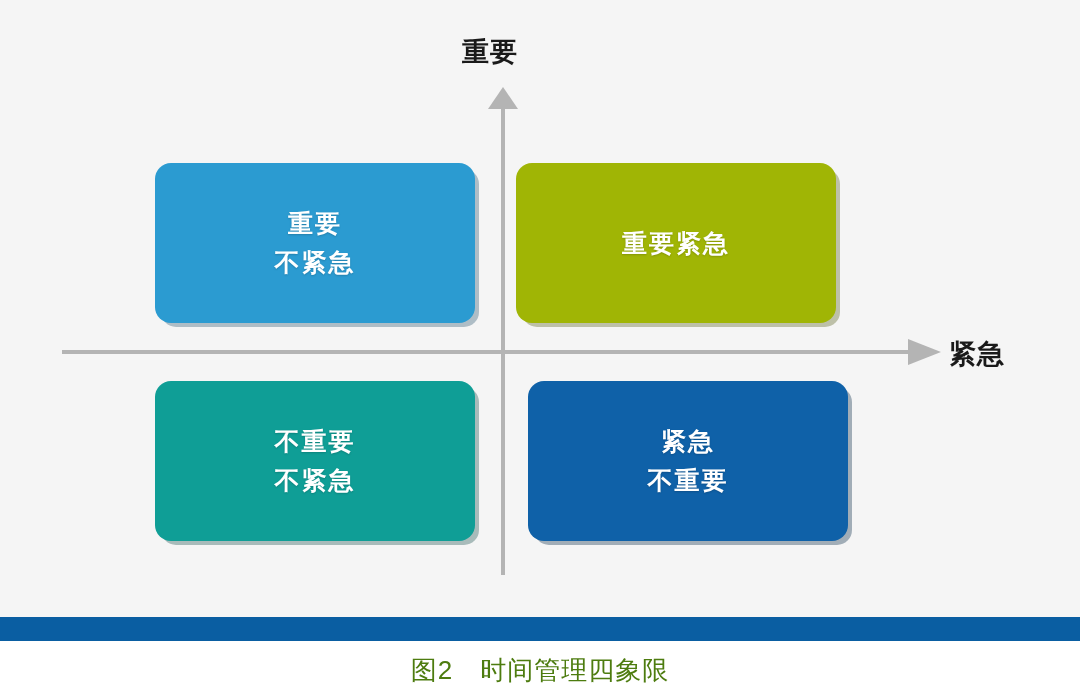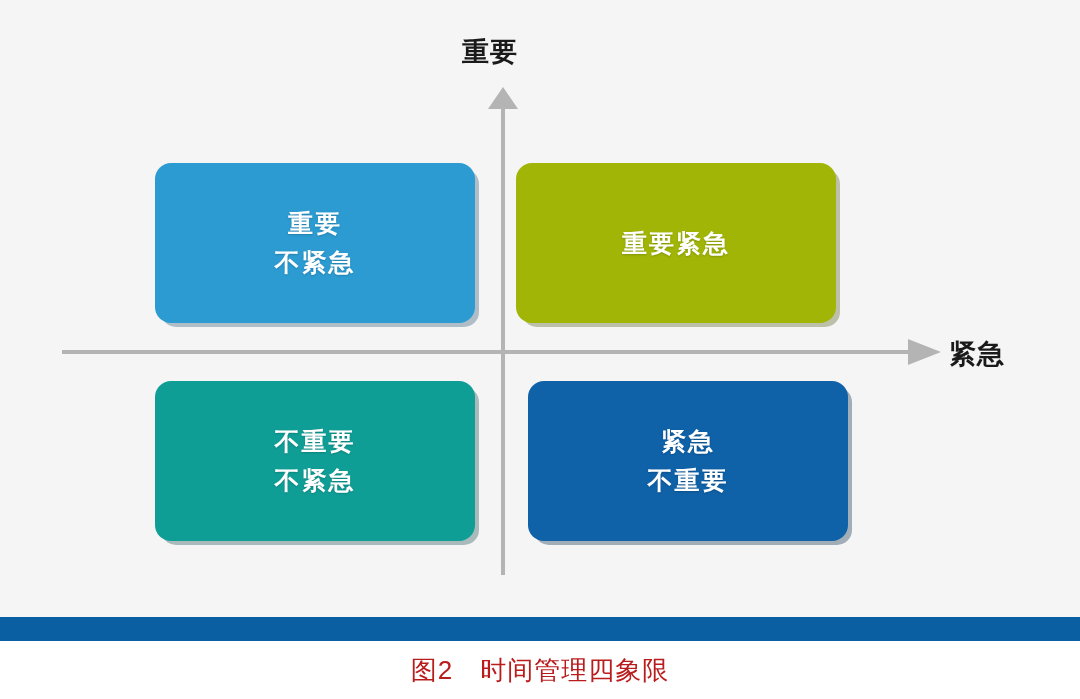--- a/index.html
+++ b/index.html
@@ -157,21 +157,21 @@
     top: 641px;
     width: 1080px;
     height: 58px;
     background: #ffffff;
     display: flex;
     align-items: center;
     justify-content: center;
   }
   .caption-text {
     font-size: 26px;
-    color: #b91c1c;
+    color: #4d7c0f;
     letter-spacing: 1px;
     white-space: pre;
   }
 </style>
 </head>
 <body>
 
 <div class="page">
 
   <div class="figure-canvas">

